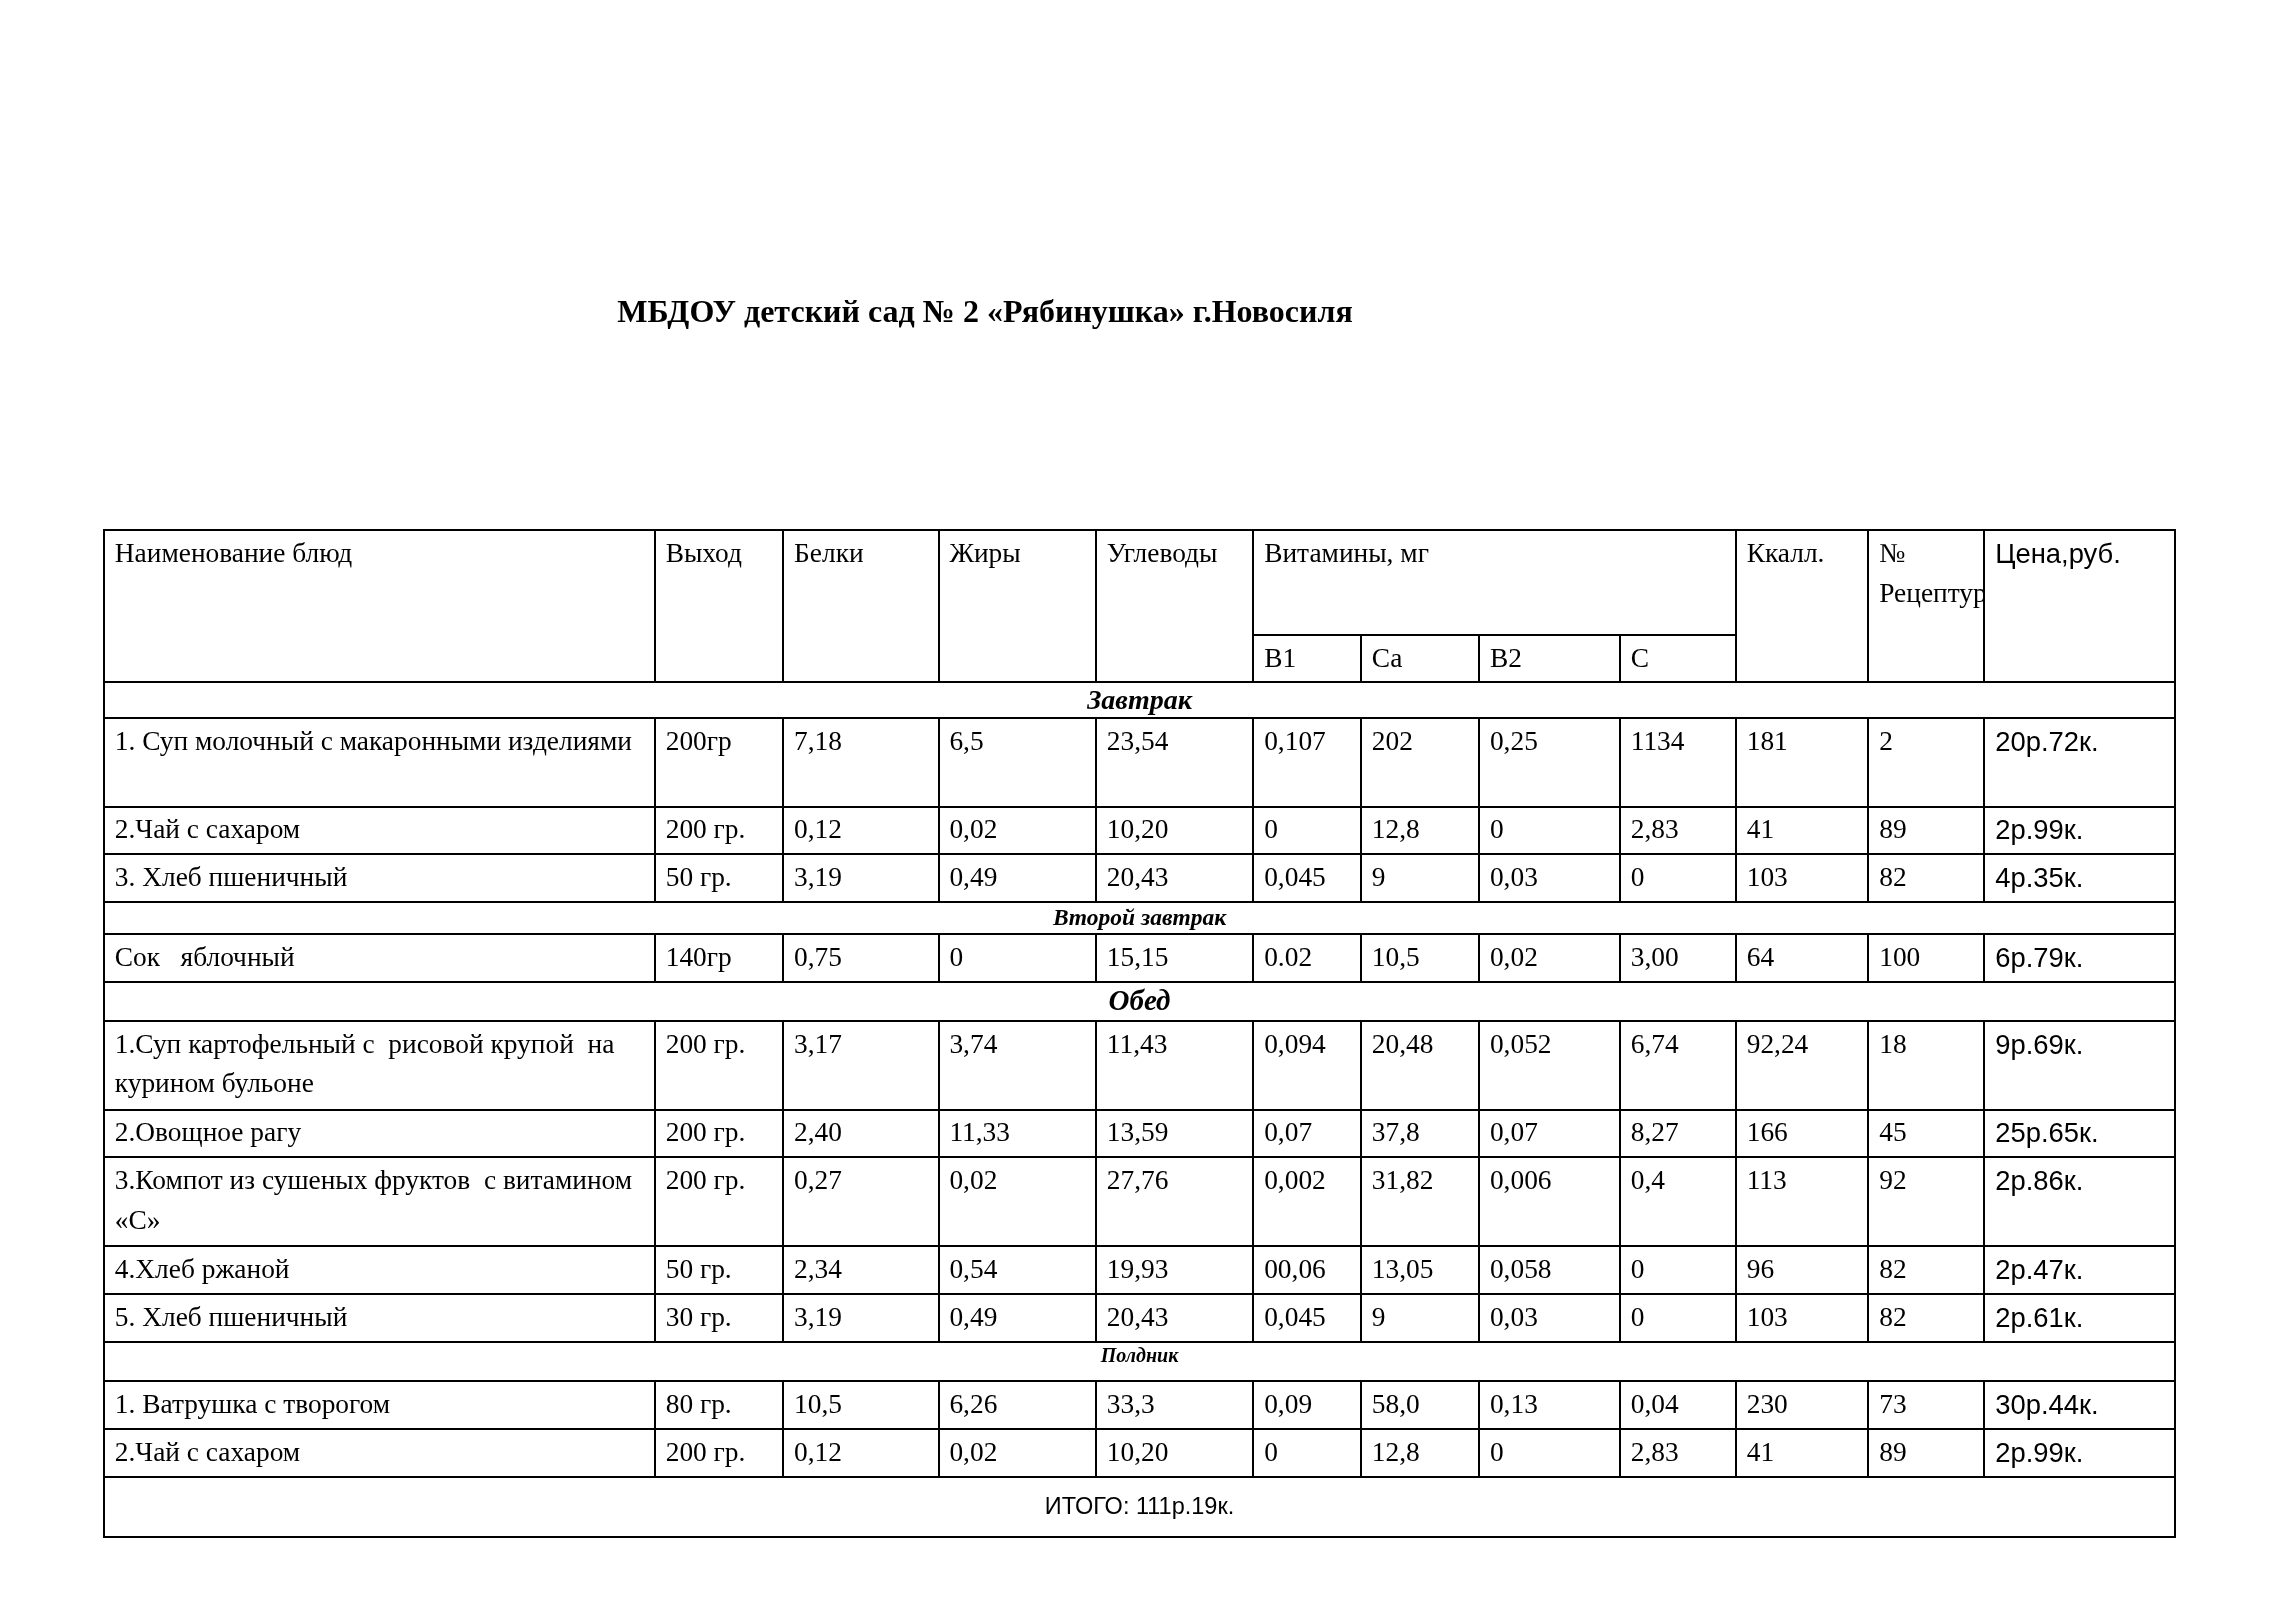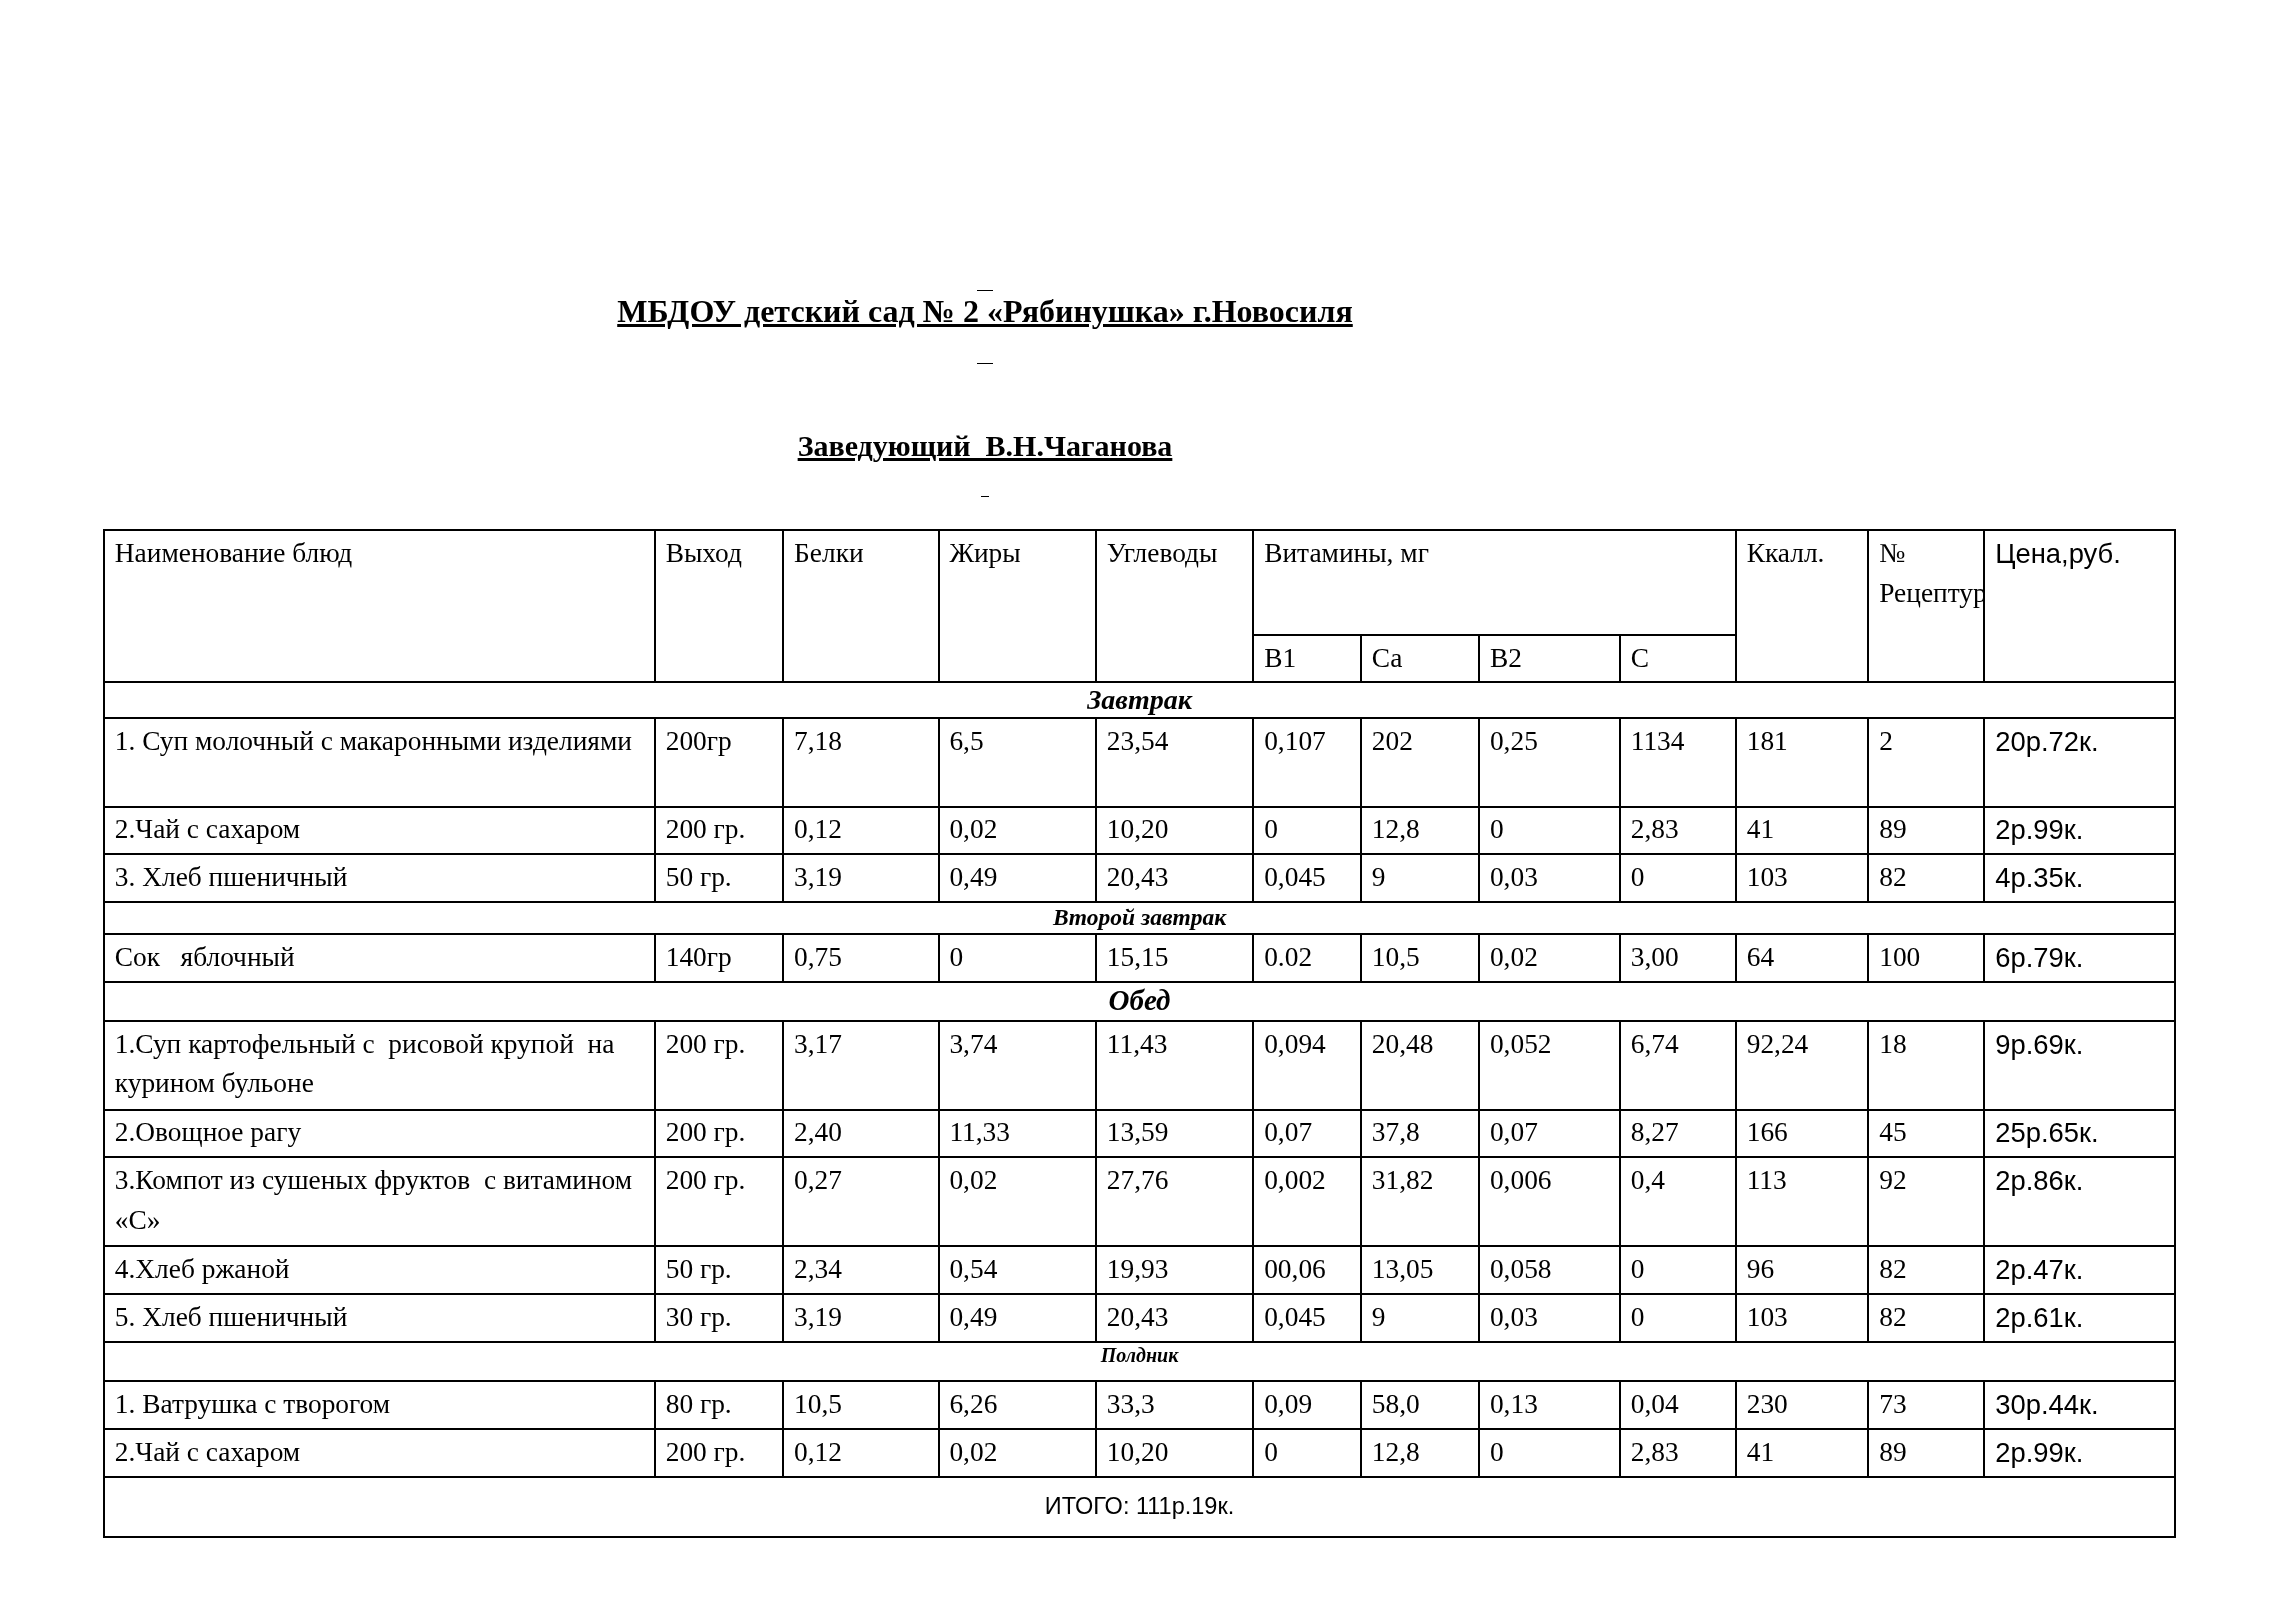--- a/index.html
+++ b/index.html
@@ -12,21 +12,20 @@
     font-family:"Liberation Serif", serif;
     overflow:hidden;
   }
   .doc-head{
     margin-top:257px;
     margin-left:103px;
     width:1764px;
     text-align:center;
     font-weight:bold;
     white-space:pre-wrap;
-    text-decoration:underline;
   }
   .doc-title{font-size:32px;}
   .doc-manager{font-size:30px;margin-top:63px;}
   .doc-menu{font-size:32px;margin-top:61px;}
   table.menu{
     position:absolute;
     left:103px;
     top:529px;
     width:2073px;
     border-collapse:collapse;
@@ -75,21 +74,20 @@
     line-height:1.1;
   }
 </style>
 </head>
 <body>
 
 <div class="page">
 
   <div class="doc-head">
     <div class="doc-title">МБДОУ детский сад № 2 «Рябинушка» г.Новосиля</div>
-    <div class="doc-manager">Заведующий  В.Н.Чаганова</div>
   </div>
 
   <table class="menu">
     <colgroup>
       <col style="width:26.6%">
       <col style="width:6.2%">
       <col style="width:7.5%">
       <col style="width:7.6%">
       <col style="width:7.6%">
       <col style="width:5.2%">

